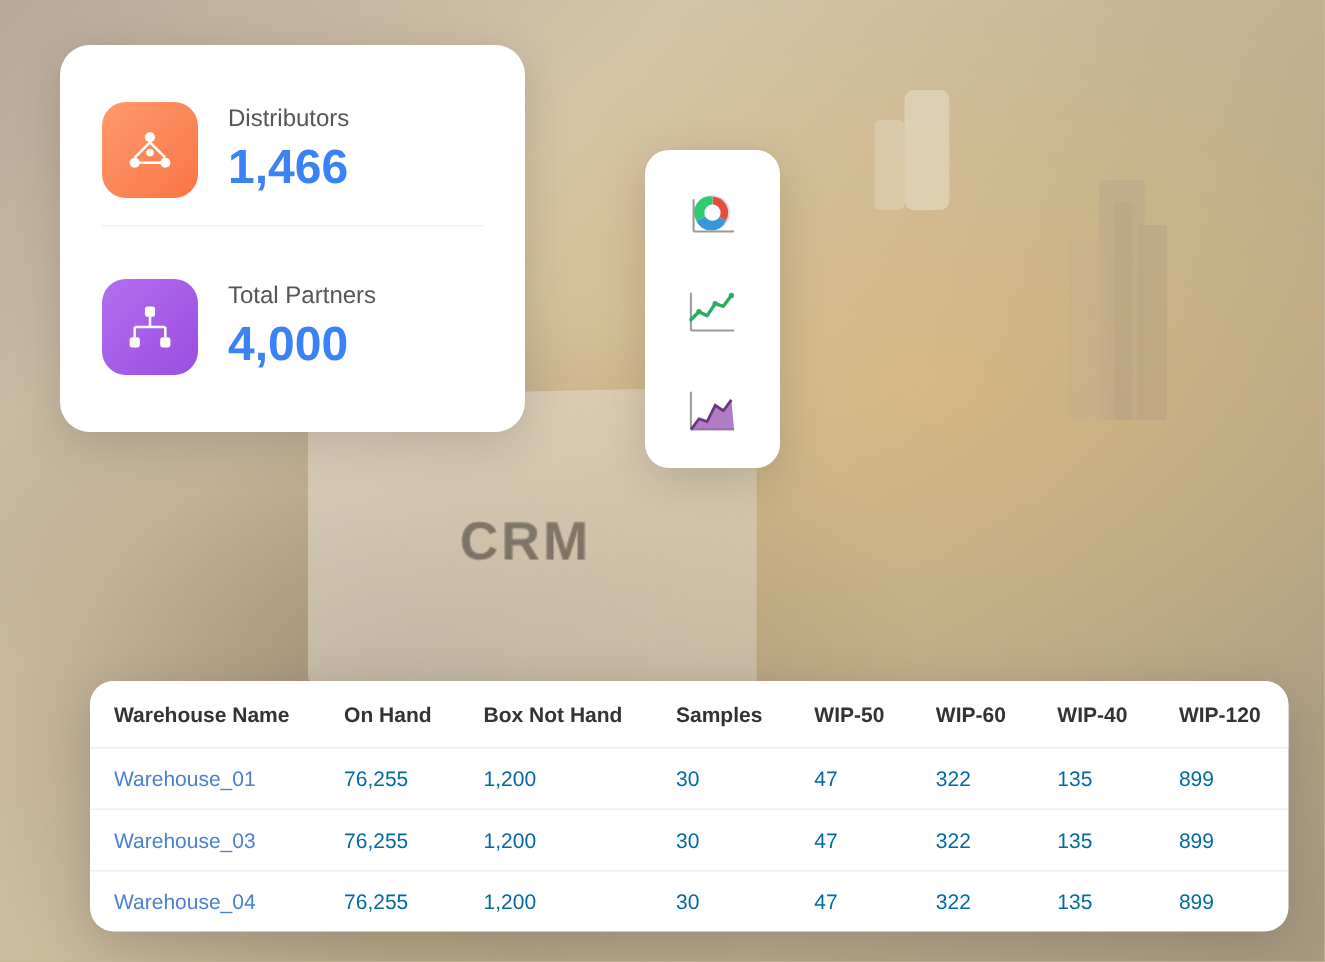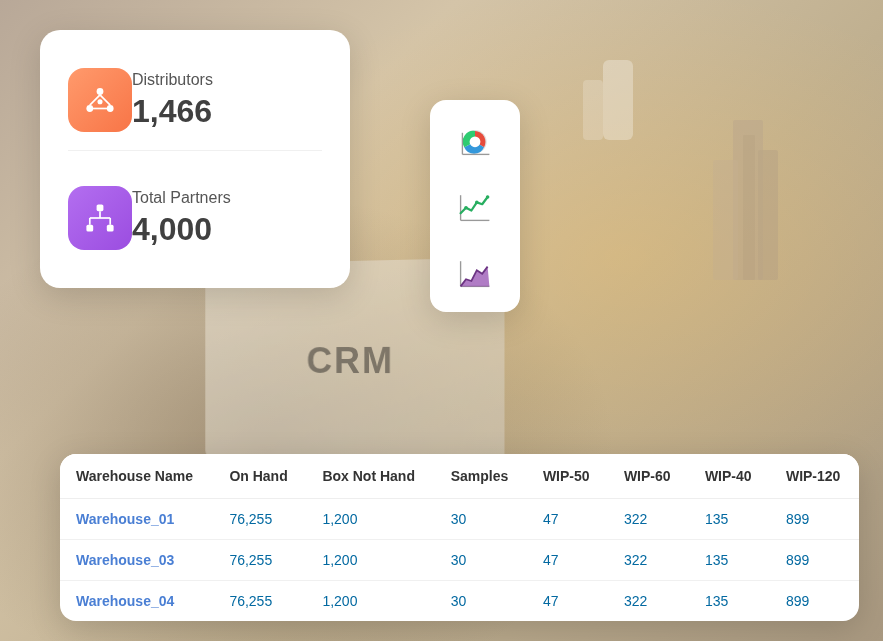--- a/index.html
+++ b/index.html
@@ -67,20 +67,21 @@
       width: 310px;
       background: #fff;
       border-radius: 20px;
       padding: 28px 28px;
       box-shadow: 0 8px 32px rgba(0,0,0,0.15);
     }
 
     .stat-row {
       display: flex;
       align-items: center;
+      gap: 20px;
       padding: 10px 0;
     }
 
     .stat-row + .stat-row {
       border-top: 1px solid #f0f0f0;
       margin-top: 8px;
       padding-top: 35px;
     }
 
     .stat-icon {
@@ -110,21 +111,21 @@
     .stat-label {
       font-size: 16px;
       color: #555;
       font-weight: 400;
       margin-bottom: 4px;
     }
 
     .stat-value {
       font-size: 32px;
       font-weight: 700;
-      color: #404040;
+      color: #3b82f6;
     }
 
     
     .chart-panel {
       position: absolute;
       top: 100px;
       left: 430px;
       width: 90px;
       background: #fff;
       border-radius: 16px;
@@ -193,21 +194,21 @@
 
     tbody td {
       padding: 12px 16px;
       color: #333;
       text-align: left;
       white-space: nowrap;
     }
 
     tbody td:first-child {
       color: #4a7fd4;
-      font-weight: 700;
+      font-weight: 400;
     }
 
     tbody td:not(:first-child) {
       color: #0369a1;
     }
   </style>
 </head>
 <body>
 
 <div class="bg-image">

